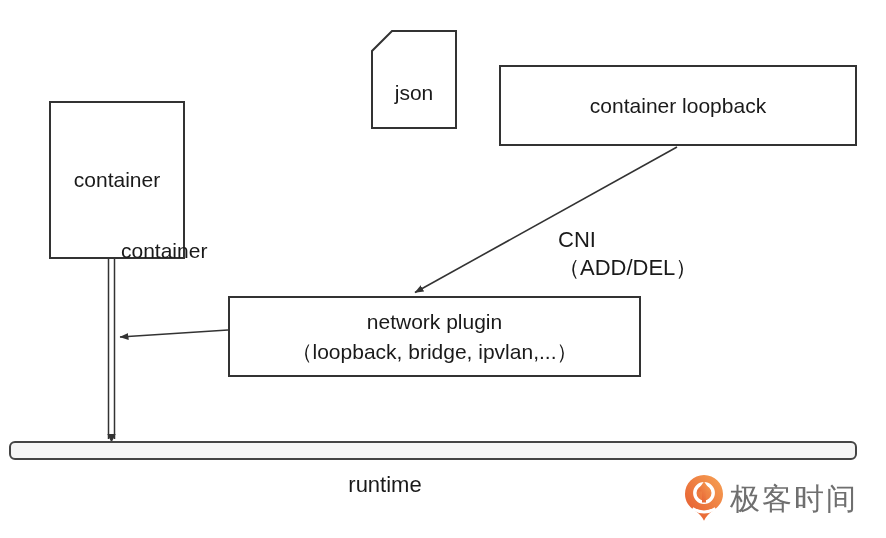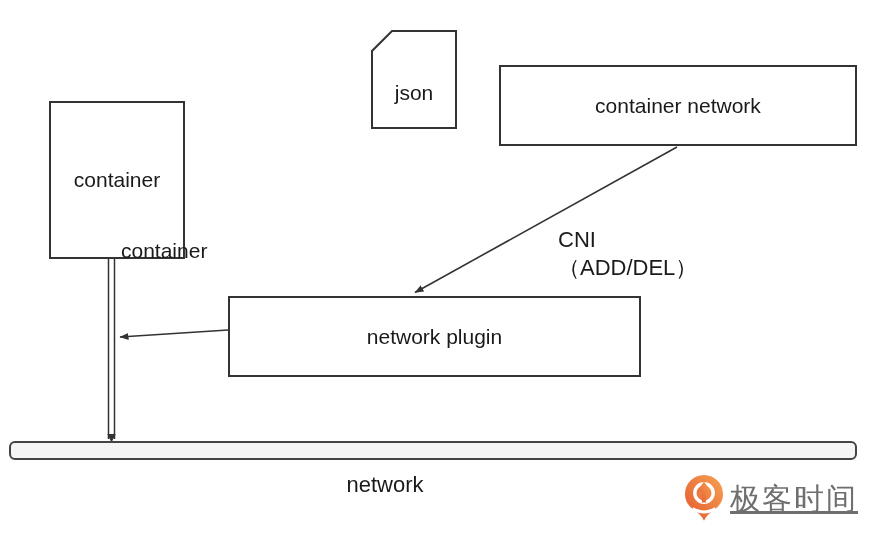--- a/index.html
+++ b/index.html
@@ -54,21 +54,20 @@
     position: absolute;
     left: 684px; top: 466px;
     display: flex; align-items: center;
   }
   .logo-text {
     margin-left: 6px;
     font-size: 30px;
     color: #6f6f6f;
     font-weight: 500;
     letter-spacing: 2px;
-    text-decoration: underline;
   }
 </style>
 </head>
 <body>
 
 <div class="canvas">
 
   <svg class="connectors">
     <defs>
       <marker id="arrow" markerUnits="userSpaceOnUse" markerWidth="10" markerHeight="8" refX="8.5" refY="3.5" orient="auto">
@@ -91,30 +90,31 @@
       <path d="M21 1 L85 1 L85 98 L1 98 L1 21 Z" fill="#ffffff" stroke="#333" stroke-width="2" stroke-linejoin="miter"></path>
     </svg>
     <span class="doc-label">json</span>
   </div>
 
   <div class="node box container-box">
     <span>container</span>
   </div>
 
   <div class="node box runtime-box">
-    <span>container network</span>
+    <span>container loopback</span>
   </div>
 
   <div class="node box plugin-box">
     <span>network plugin</span>
+    <span>（loopback, bridge, ipvlan,...）</span>
   </div>
 
   <div class="network-bar"></div>
 
-  <div class="label network-label">network</div>
+  <div class="label network-label">runtime</div>
 
   <div class="label interface-label">container</div>
 
   <div class="label cni-label">
     <div>CNI</div>
     <div>（ADD/DEL）</div>
   </div>
 
   <div class="logo">
     <svg width="40" height="50" viewBox="0 0 40 50">

